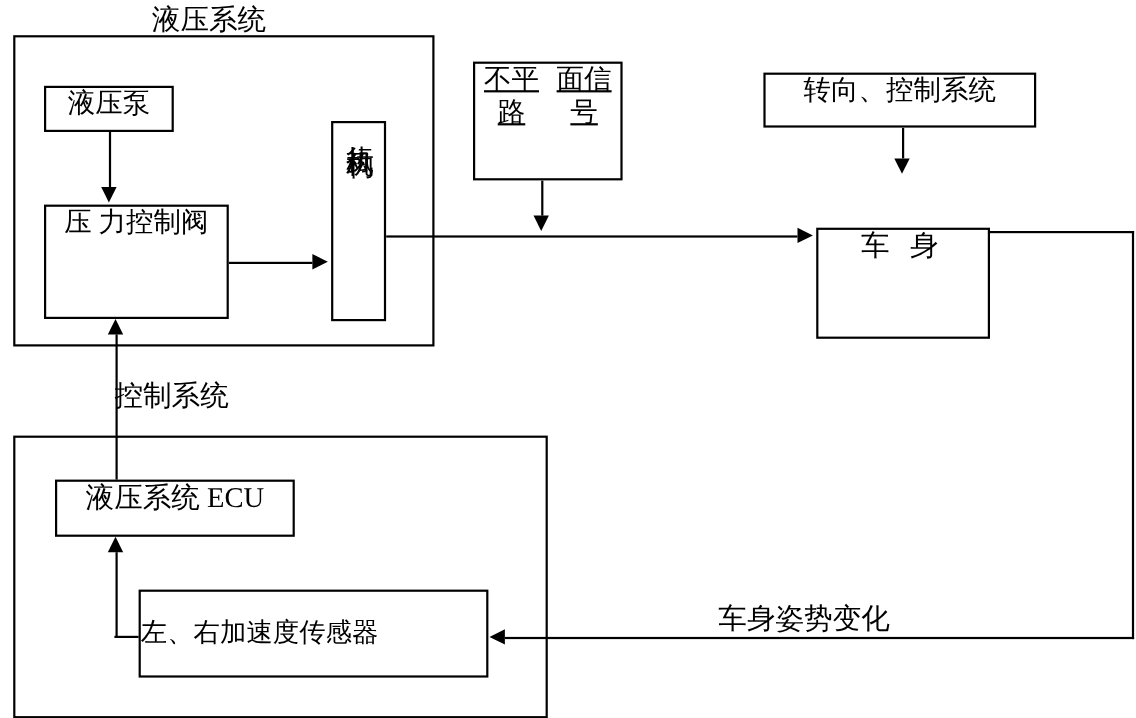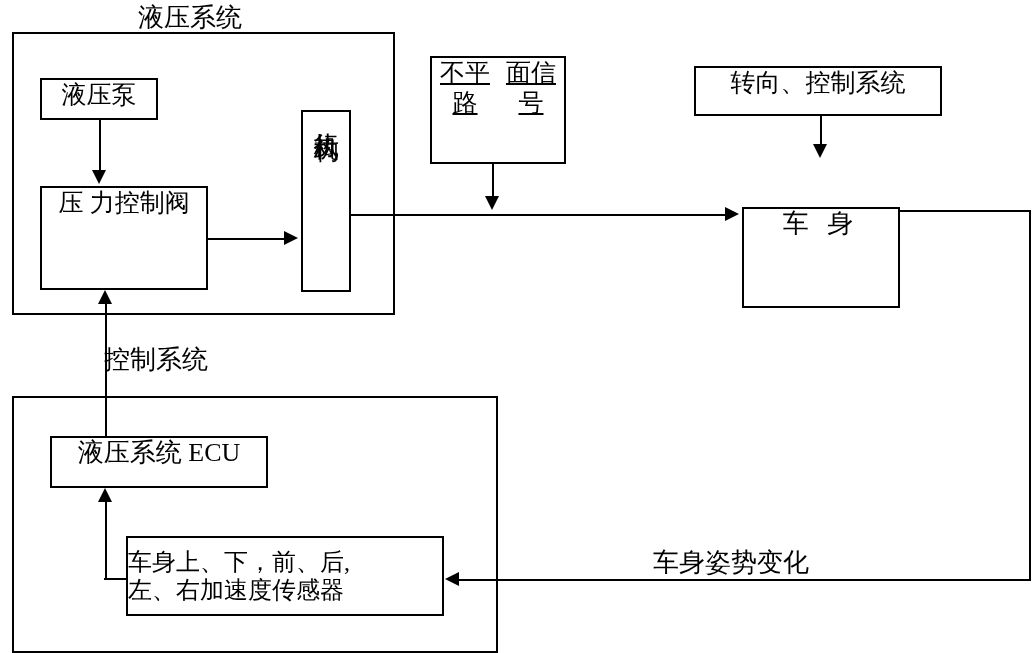--- a/index.html
+++ b/index.html
@@ -128,21 +128,20 @@
 
   <div class="box t26 wide" style="left:742px; top:159px; width:158px; height:101px;">
     <span>车 身</span>
   </div>
 
   <div class="box t26" style="left:50px; top:436px; width:218px; height:52px;">
     <span>液压系统 ECU</span>
   </div>
 
   <div class="box t24" style="left:126px; top:536px; width:318px; height:80px; flex-direction:column;">
-    <span>车身上、下，前、后,</span>
     <span>左、右加速度传感器</span>
   </div>
 
   <div class="vline" style="left:99px; top:120px; height:50px;"></div>
   <div class="arrow arrow-down" style="left:92px; top:170px;"></div>
 
   <div class="hline" style="left:208px; top:238px; width:76px;"></div>
   <div class="arrow arrow-right" style="left:284px; top:231px;"></div>
 
   <div class="hline" style="left:351px; top:214px; width:374px;"></div>

